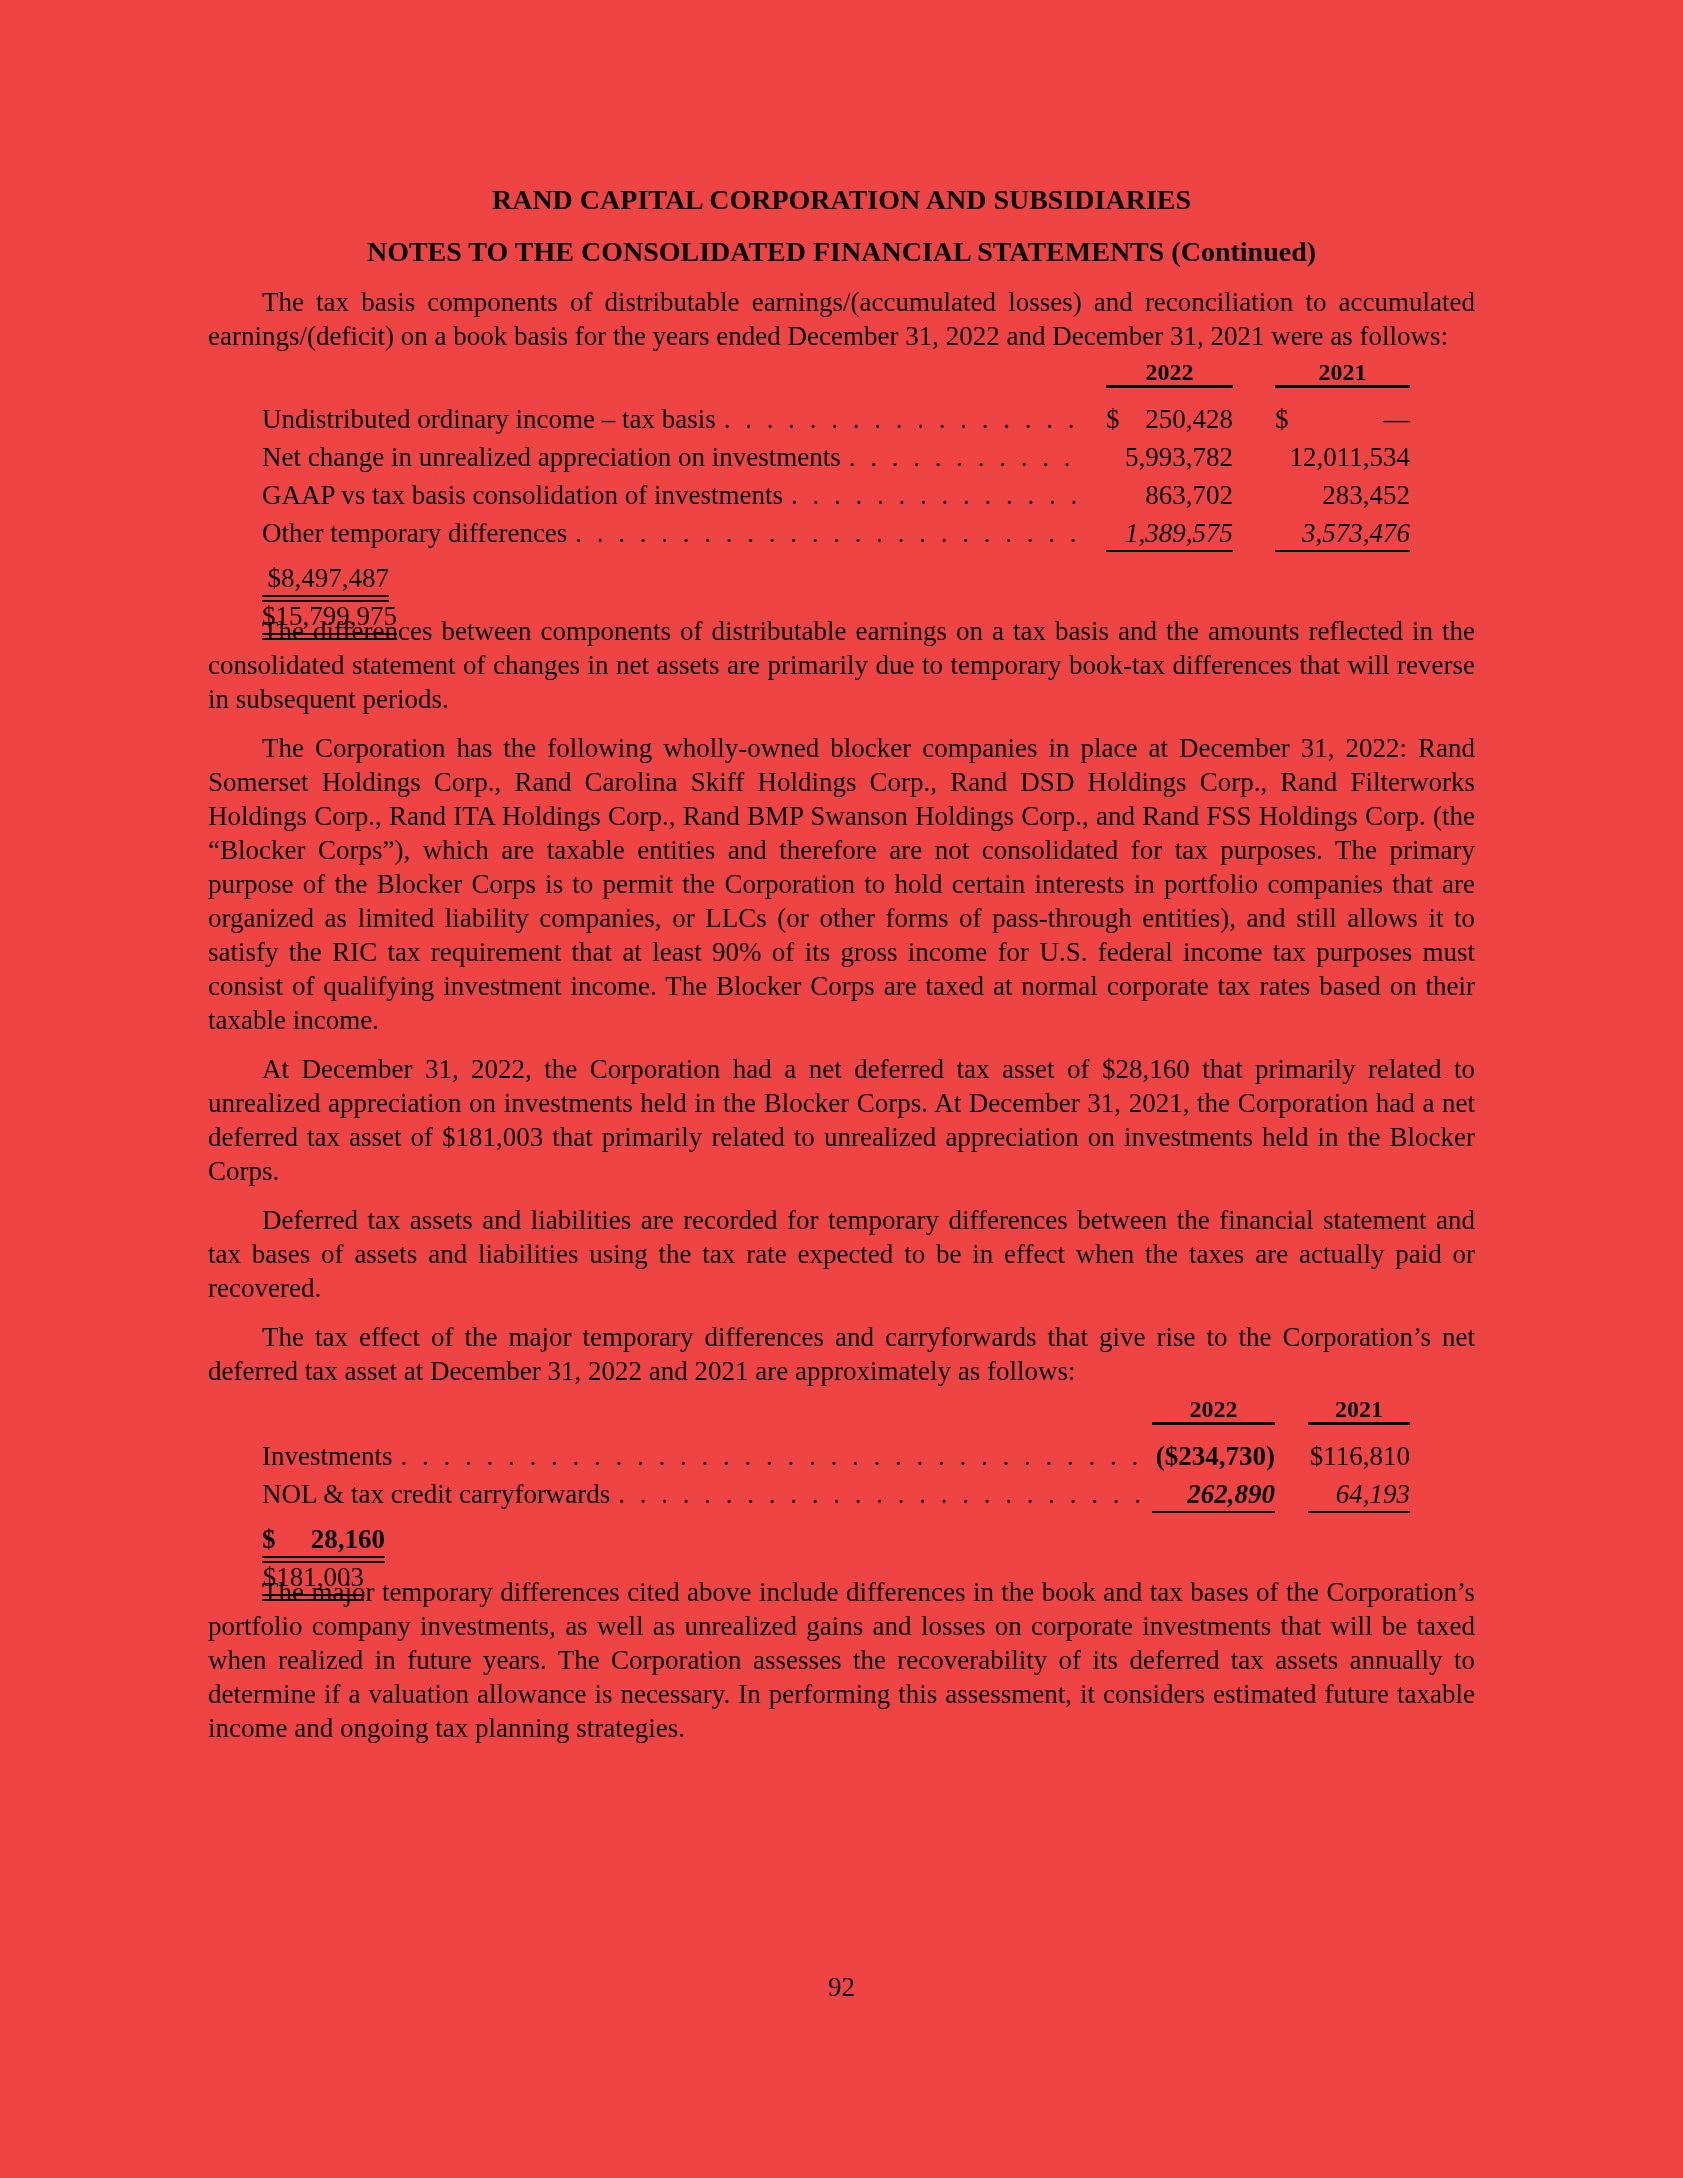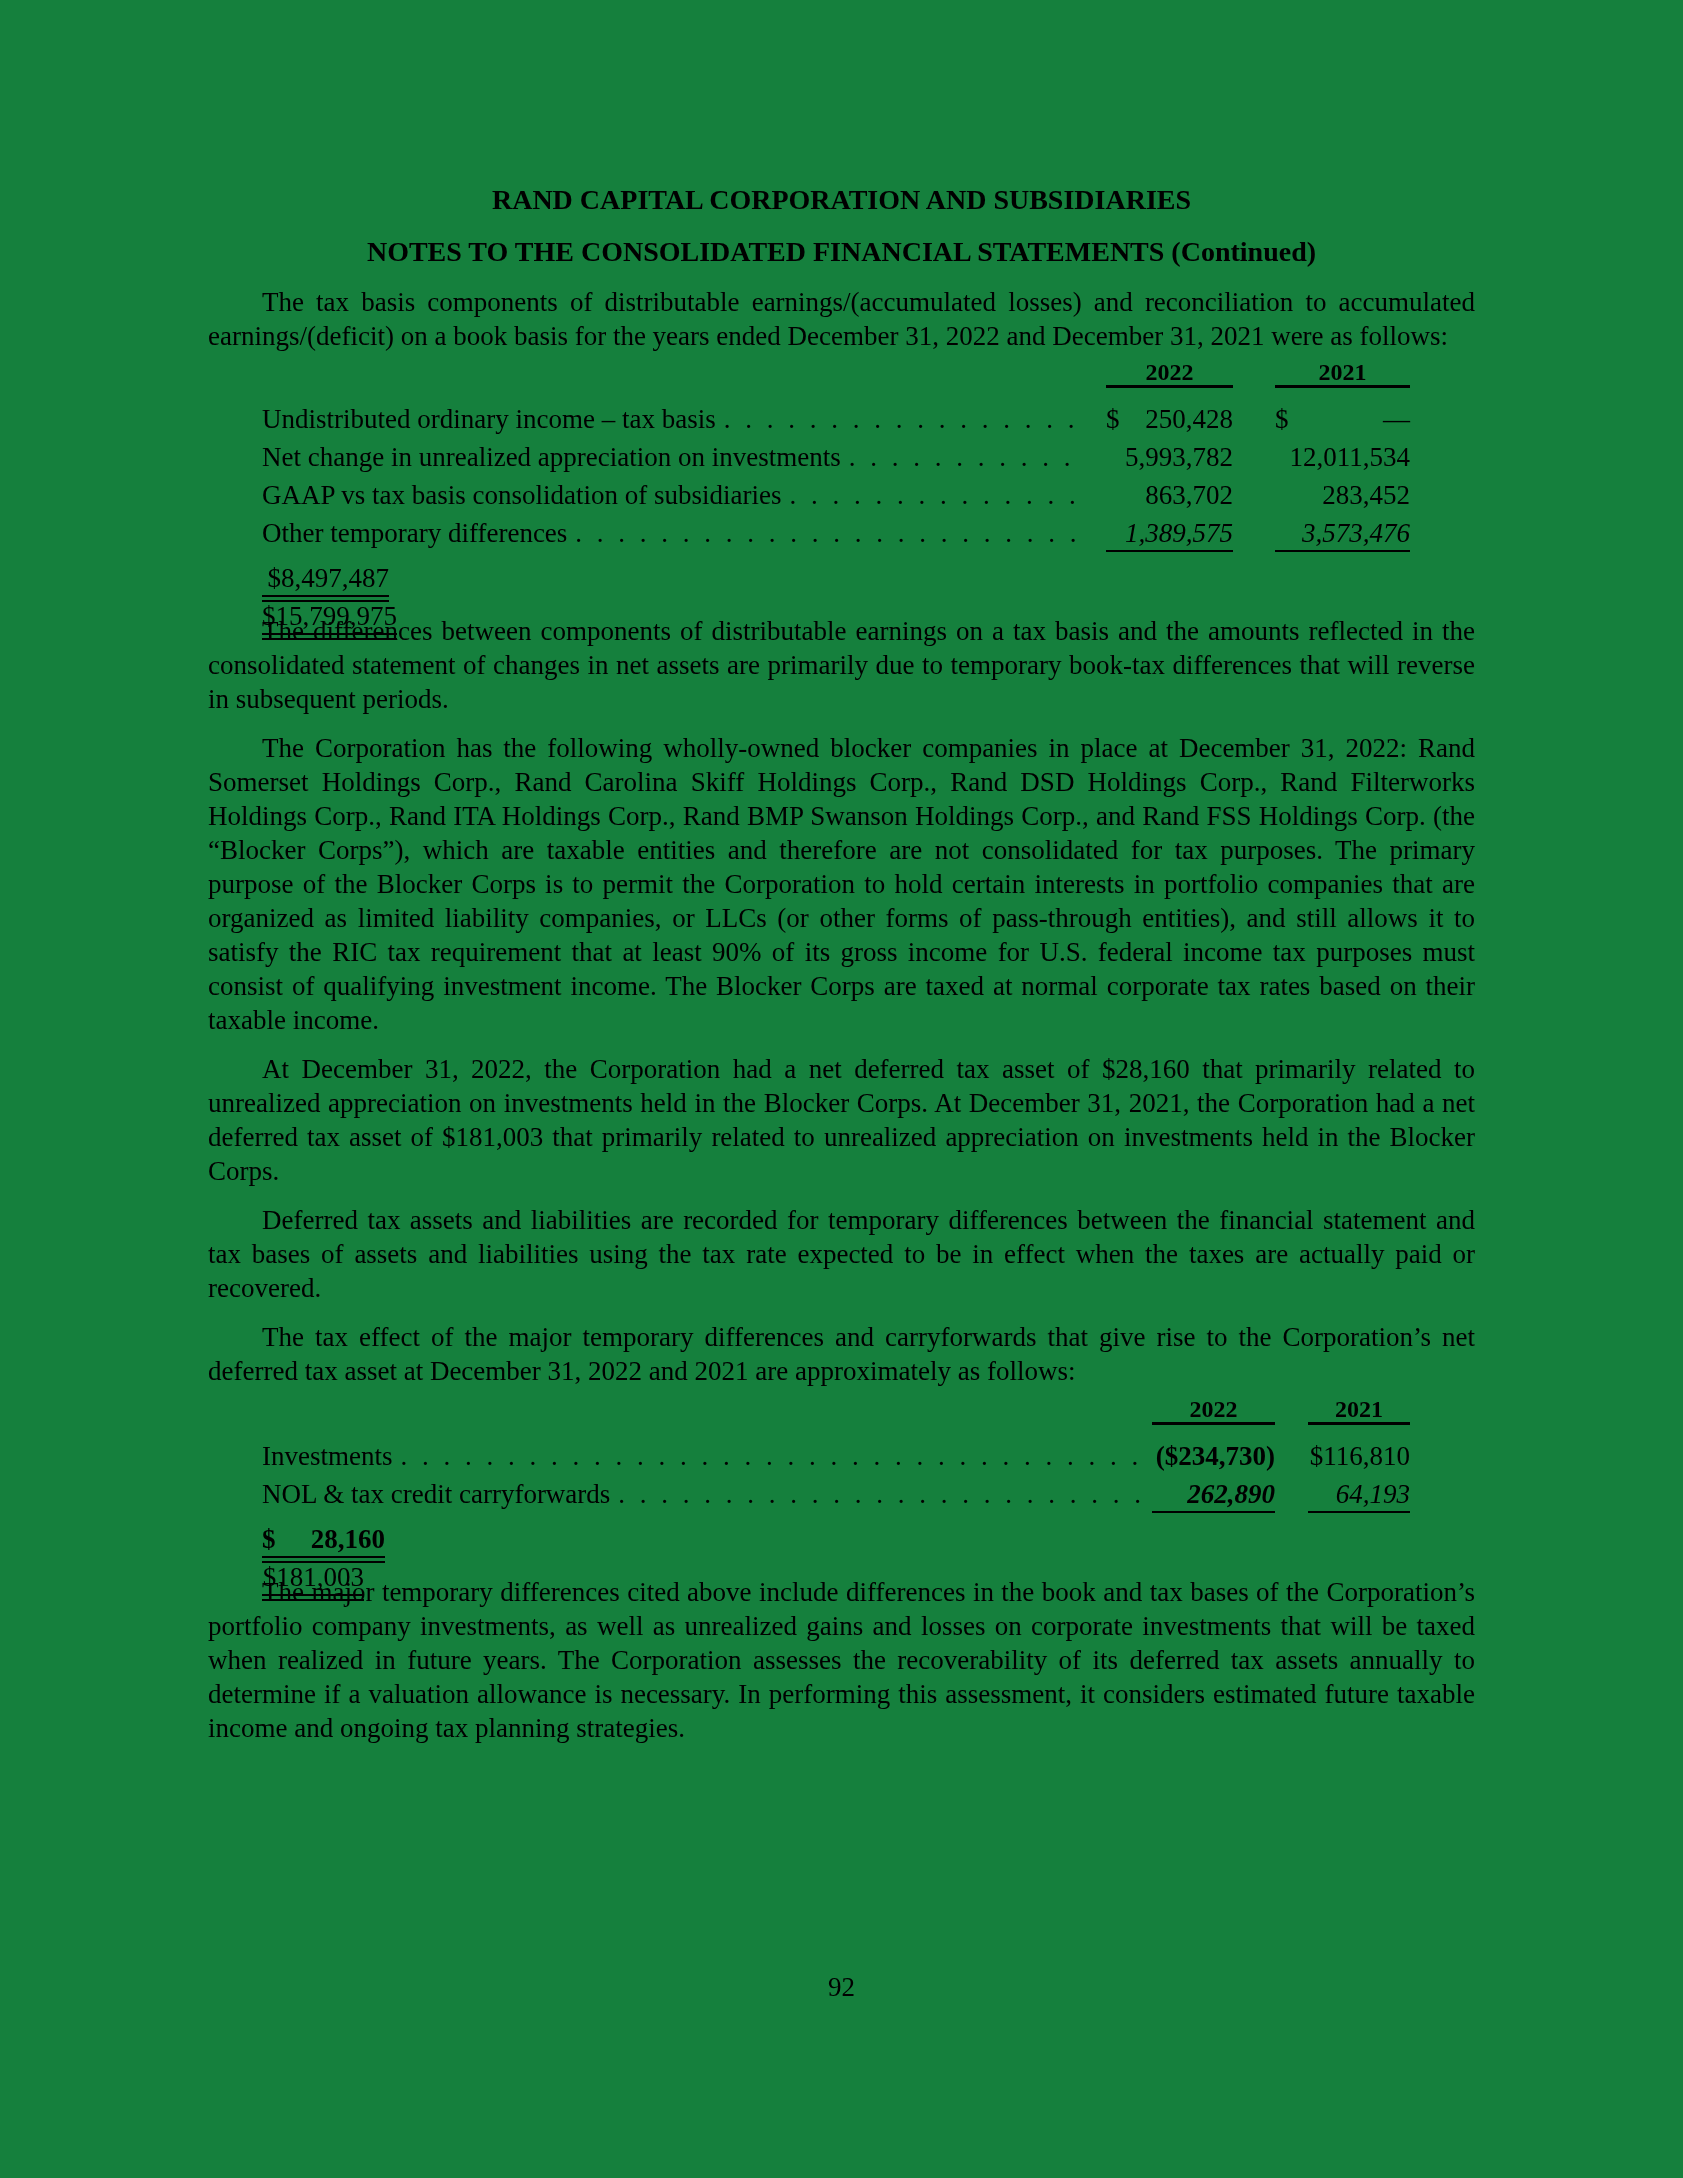--- a/index.html
+++ b/index.html
@@ -1,20 +1,20 @@
 <!DOCTYPE html>
 <html><head>
 <meta charset="utf-8">
 <style>
   html, body { margin: 0; padding: 0; background: #ffffff; }
   .page {
     position: relative;
     width: 1683px;
     height: 2178px;
-    background: #15803d;
+    background: #ef4444;
     color: #000000;
     font-family: "Liberation Serif", "DejaVu Serif", serif;
     overflow: hidden;
   }
   .content {
     position: absolute;
     left: 208px;
     top: 0;
     width: 1267px;
   }
@@ -178,21 +178,21 @@
         </div>
         <div class="tspacer"></div>
         <div class="tval v2021">
           <span class="sym"></span>
           <span class="num">12,011,534</span>
         </div>
       </div>
 
       <div class="trow">
         <div class="tlabel">
-          <span class="lbl">GAAP vs tax basis consolidation of subsidiaries</span>
+          <span class="lbl">GAAP vs tax basis consolidation of investments</span>
           <span class="leader"></span>
         </div>
         <div class="tval v2022">
           <span class="sym"></span>
           <span class="num">863,702</span>
         </div>
         <div class="tspacer"></div>
         <div class="tval v2021">
           <span class="sym"></span>
           <span class="num">283,452</span>

